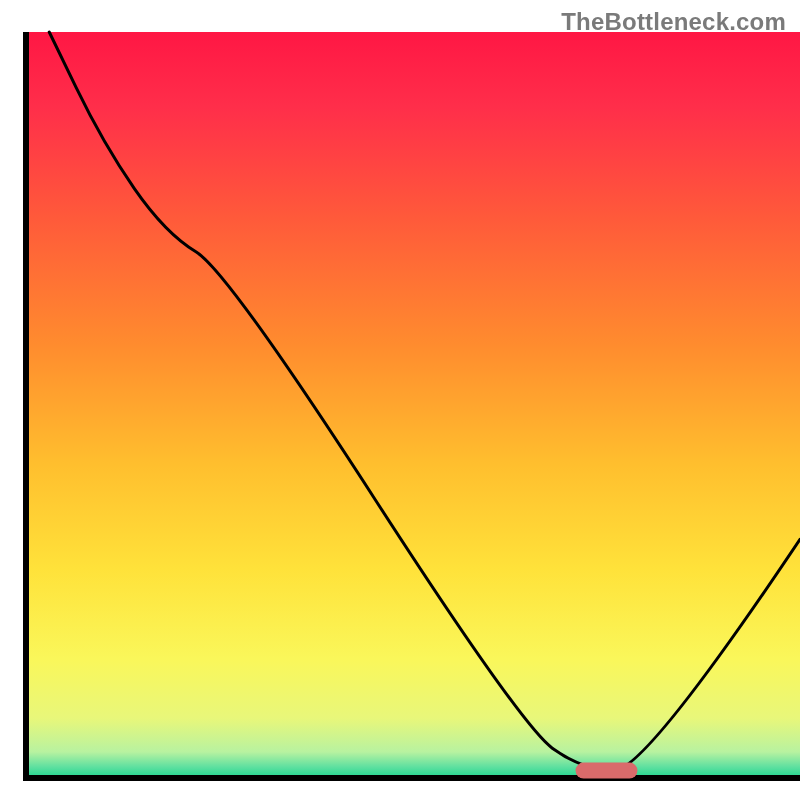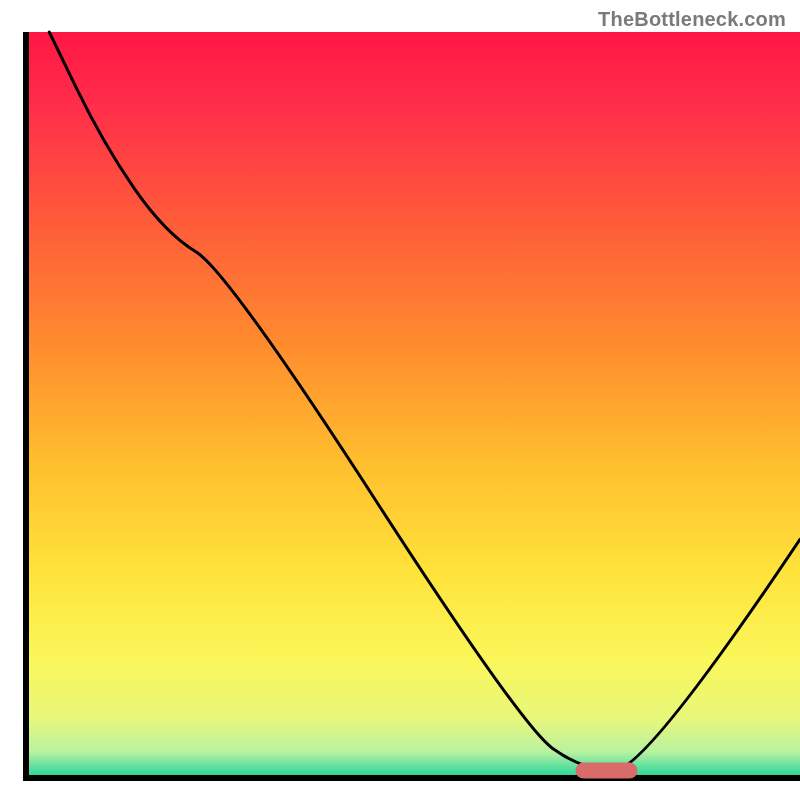--- a/index.html
+++ b/index.html
@@ -12,21 +12,21 @@
   }
   .container {
     position: relative;
     width: 800px;
     height: 800px;
   }
   .watermark {
     position: absolute;
     top: 8px;
     right: 14px;
-    font-size: 20px;
+    font-size: 24px;
     font-weight: bold;
     color: #7a7a7a;
     letter-spacing: 0.2px;
     z-index: 10;
   }
   svg {
     display: block;
   }
 </style>
 </head>

